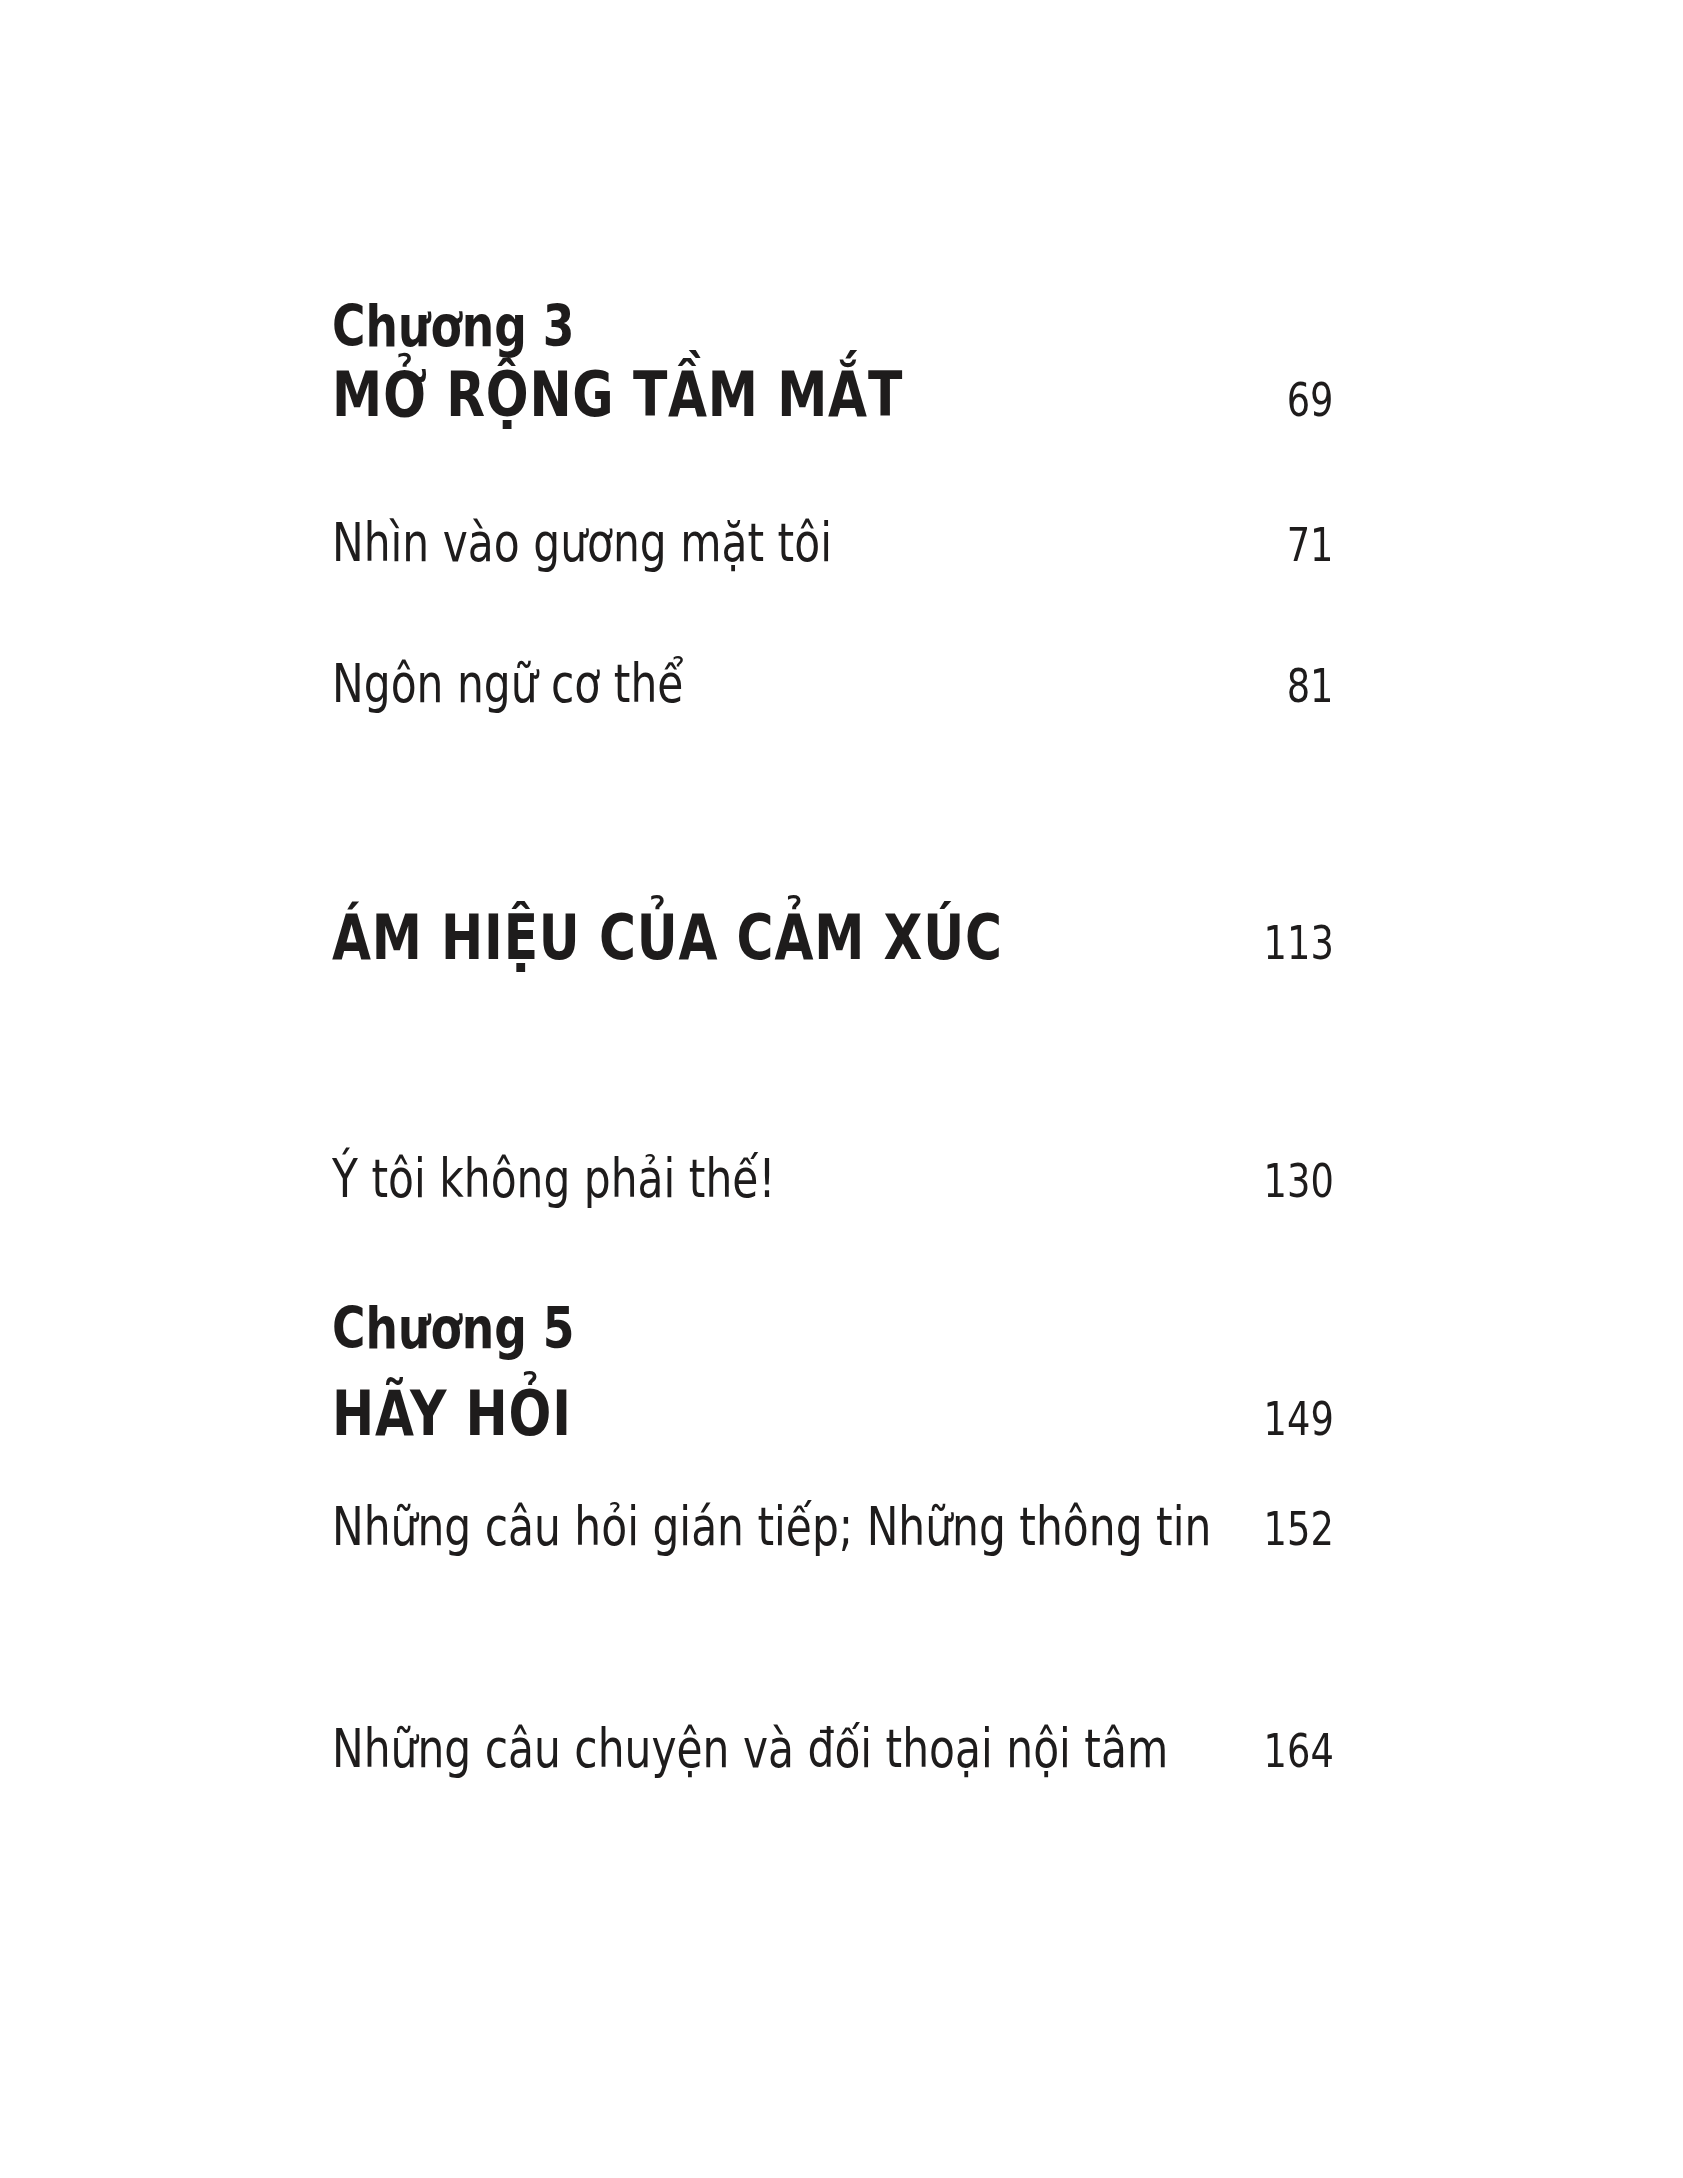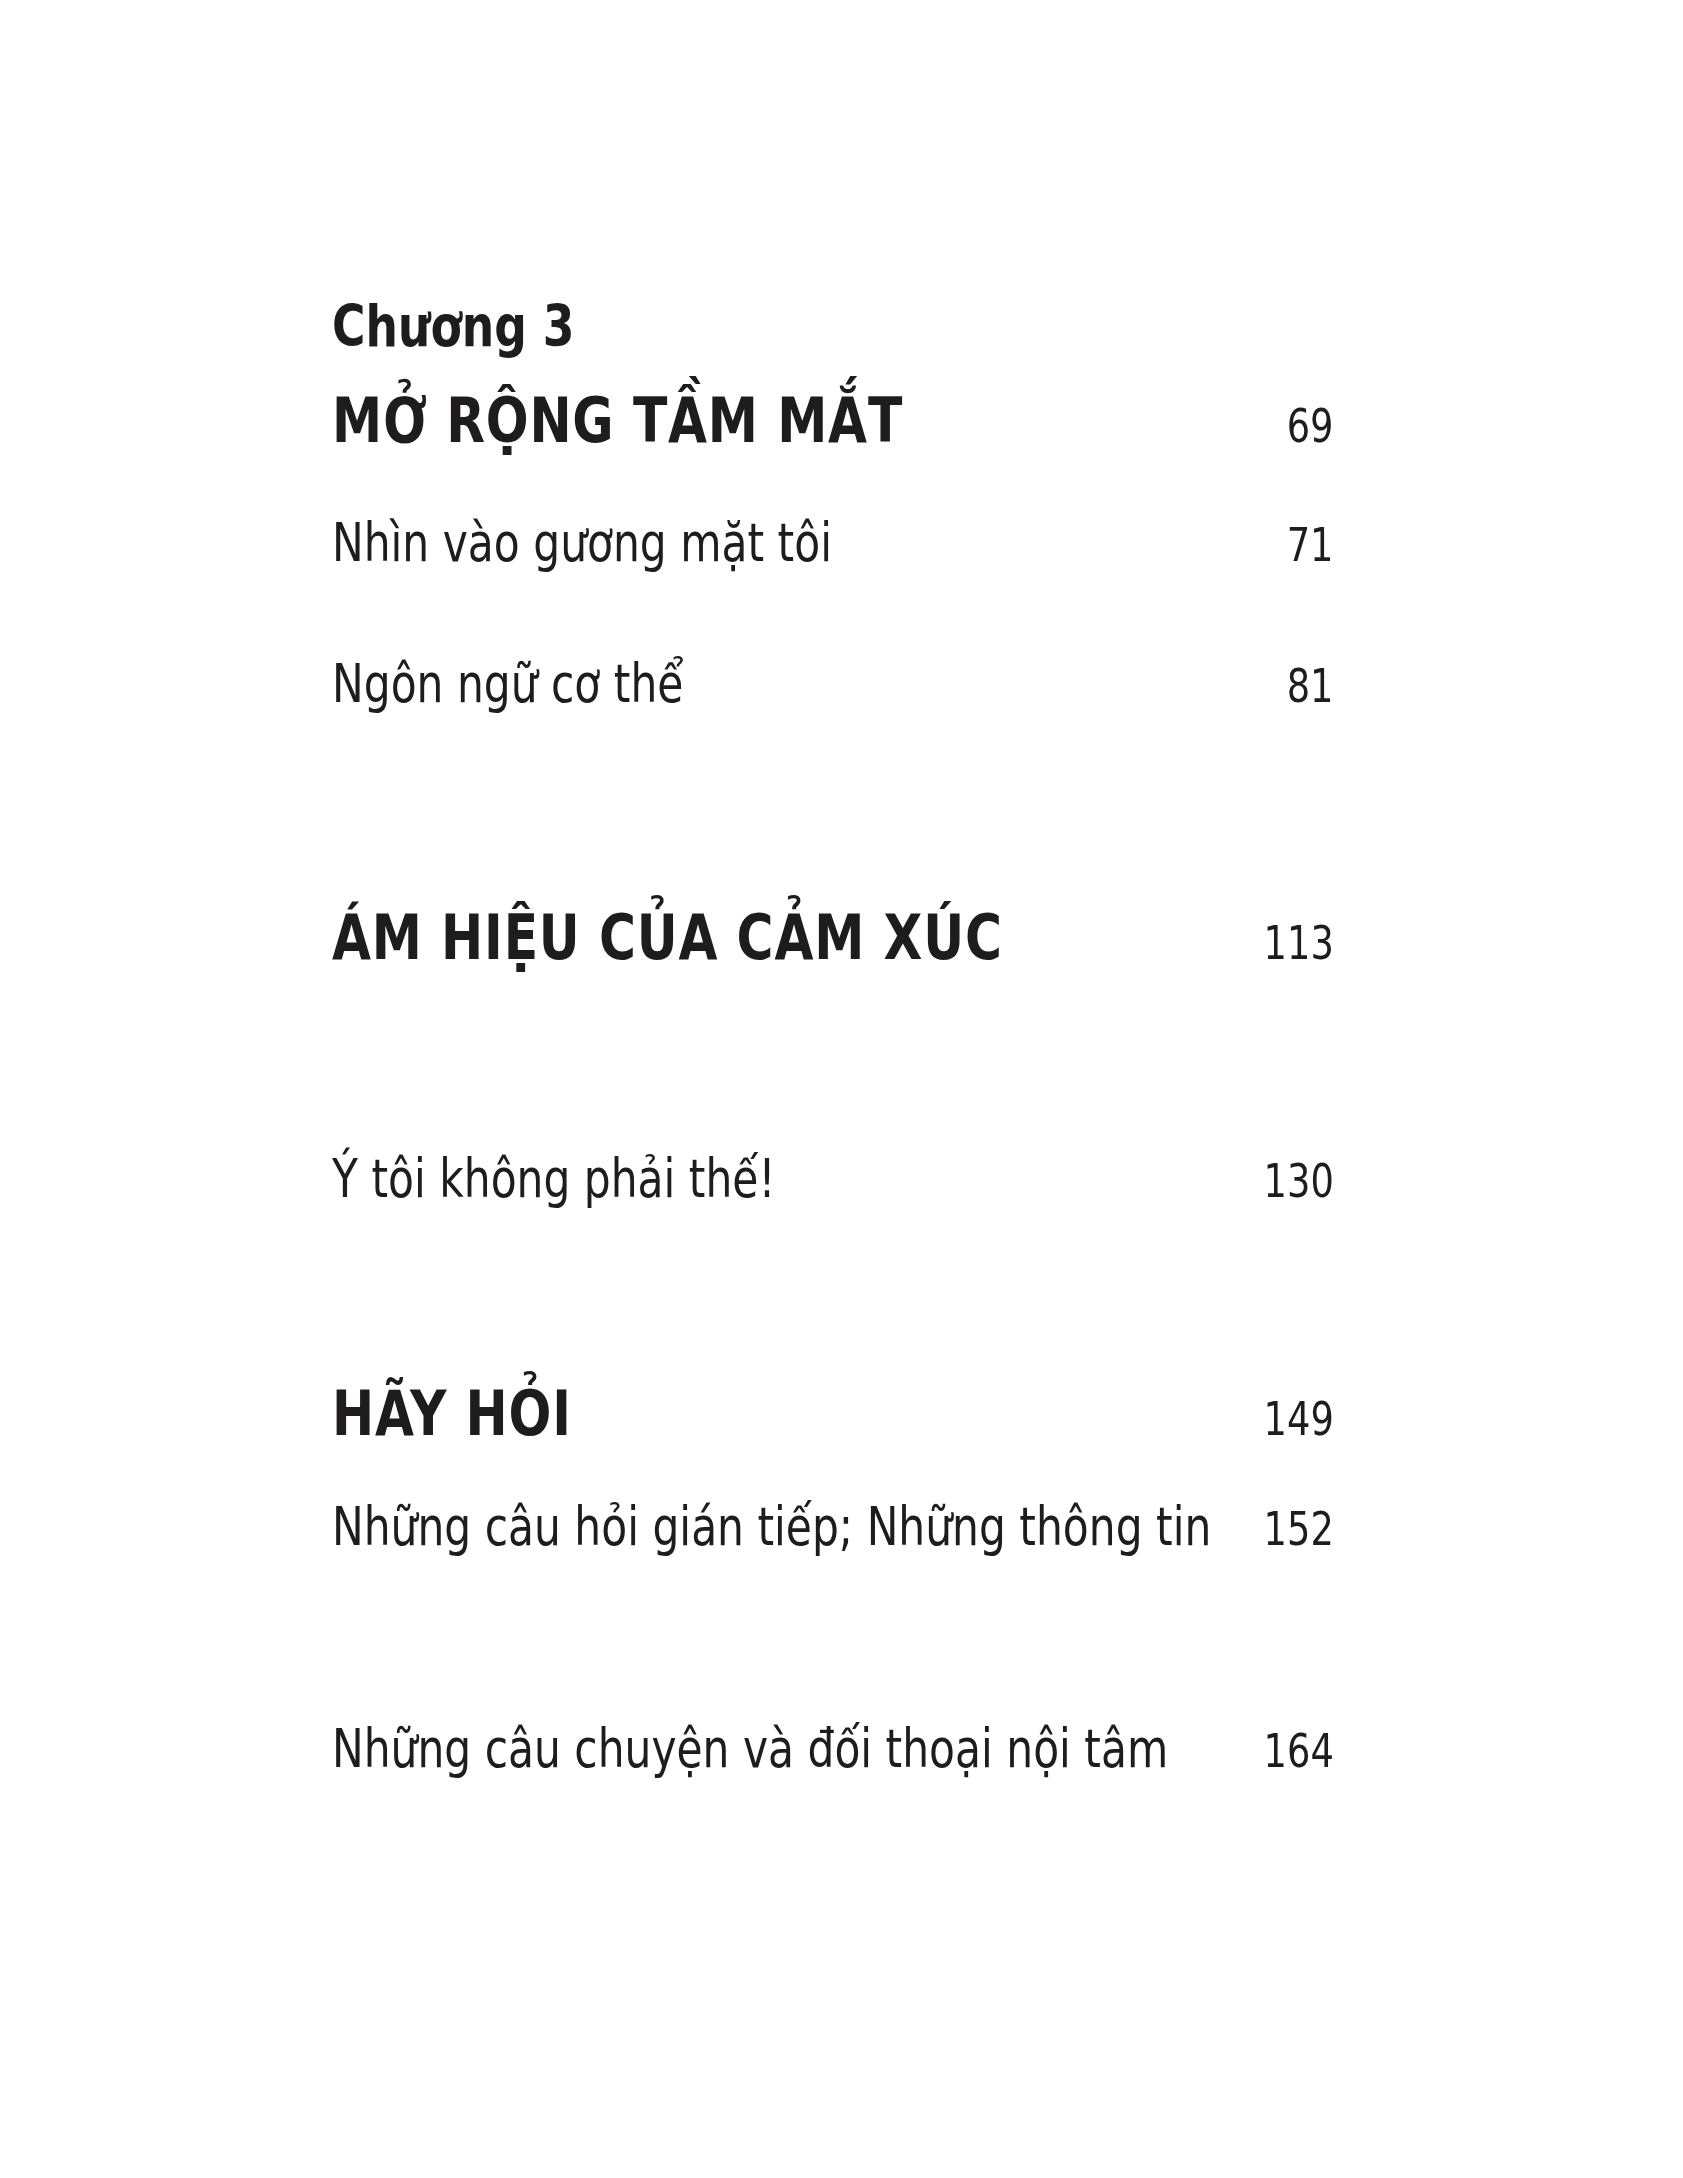--- a/index.html
+++ b/index.html
@@ -65,21 +65,21 @@
   .entry-multi .n { bottom: 12px; }
 </style>
 </head>
 <body>
 
 <div class="page">
 
   <div class="row chapter-label" style="top:298px">
     <span class="t">Chương 3</span>
   </div>
-  <div class="row chapter-title" style="top:389px">
+  <div class="row chapter-title" style="top:363px">
     <span class="t">MỞ RỘNG TẦM MẮT</span>
     <span class="n">69</span>
   </div>
   <div class="row entry" style="top:516px">
     <span class="t">Nhìn vào gương mặt tôi</span>
     <span class="n">71</span>
   </div>
   <div class="row entry" style="top:657px">
     <span class="t">Ngôn ngữ cơ thể</span>
     <span class="n">81</span>
@@ -87,20 +87,23 @@
 
   <div class="row chapter-title" style="top:906px">
     <span class="t">ÁM HIỆU CỦA CẢM XÚC</span>
     <span class="n">113</span>
   </div>
   <div class="row entry" style="top:1152px">
     <span class="t">Ý tôi không phải thế!</span>
     <span class="n">130</span>
   </div>
 
+  <div class="row chapter-label" style="top:1300px">
+    <span class="t">Chương 5</span>
+  </div>
   <div class="row chapter-title" style="top:1382px">
     <span class="t">HÃY HỎI</span>
     <span class="n">149</span>
   </div>
   <div class="row entry entry-multi" style="top:1489px">
     <div class="line"><span class="t">Những câu hỏi gián tiếp; Những thông tin</span></div>
     <span class="n">152</span>
   </div>
   <div class="row entry" style="top:1722px">
     <span class="t">Những câu chuyện và đối thoại nội tâm</span>

